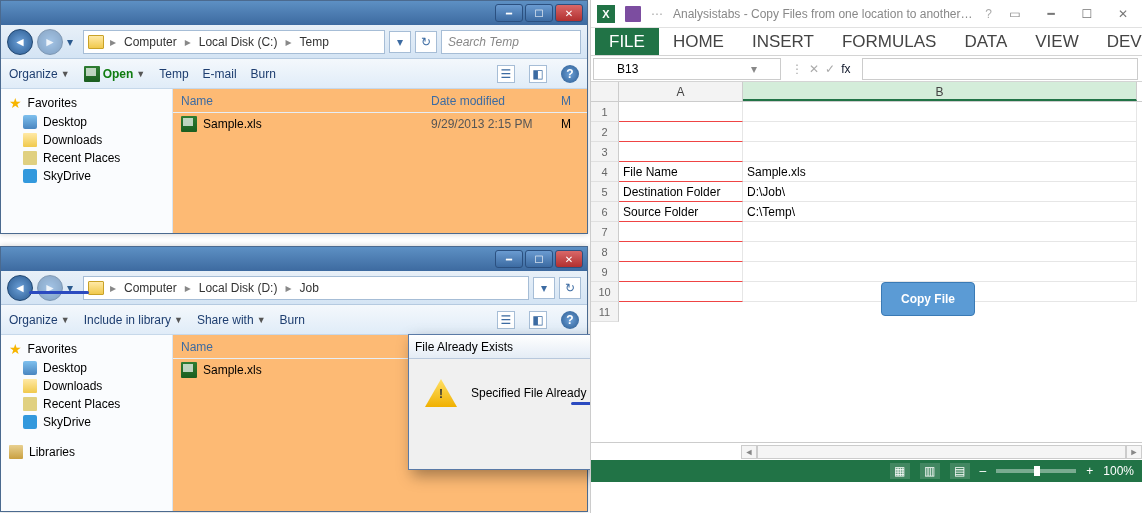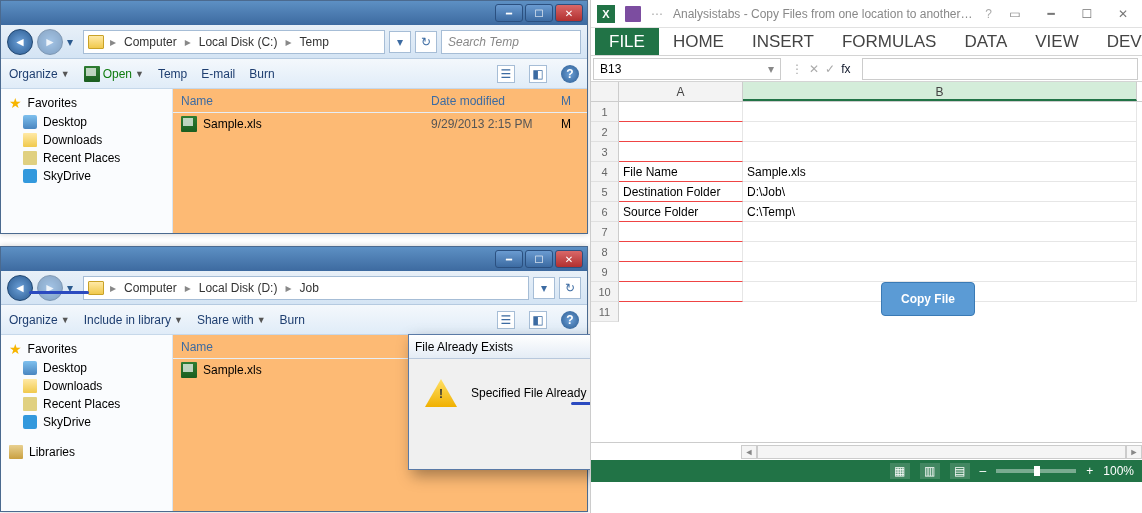--- a/index.html
+++ b/index.html
@@ -14,21 +14,21 @@
 .navbtn.fwd{opacity:.5}
 .dropdown-arrow{width:12px;color:#2b5a8f}
 .addressbar{flex:1;height:24px;border:1px solid #a6bdd6;background:#fff;display:flex;align-items:center;padding:0 4px;gap:4px}
 .folder-icon{width:16px;height:14px;background:linear-gradient(#ffe9a6,#f0c94c);border:1px solid #c9a227;border-radius:1px}
 .crumb{color:#333;padding:0 2px}
 .crumb-sep{color:#888;padding:0 2px}
 .refresh-btn{width:22px;height:22px;border:1px solid #a6bdd6;background:#fff;color:#3c6ba2;display:flex;align-items:center;justify-content:center}
 .searchbox{width:140px;height:24px;border:1px solid #a6bdd6;background:#fff;padding:0 6px;color:#888;font-style:italic;display:flex;align-items:center}
 .toolbar{height:30px;background:linear-gradient(#f4f8fc,#e0ecf8);border-bottom:1px solid #c6d8ea;display:flex;align-items:center;padding:0 8px;gap:14px}
 .tool{color:#1e3e70;cursor:pointer;display:flex;align-items:center;gap:3px}
-.tool.green{color:#107c10;font-weight:normal}
+.tool.green{color:#107c10;font-weight:bold}
 .tool .caret{font-size:9px;color:#555}
 .tool-sep{flex:1}
 .tool-icon{width:18px;height:18px;border:1px solid #a6bdd6;background:#fff;display:flex;align-items:center;justify-content:center;color:#3c6ba2;cursor:pointer}
 .help-icon{width:18px;height:18px;border-radius:50%;background:radial-gradient(#6ba0d8,#2b5a8f);color:#fff;display:flex;align-items:center;justify-content:center;font-weight:bold;cursor:pointer}
 .body{display:flex;height:calc(100% - 88px)}
 .sidebar{width:172px;border-right:1px solid #d9e4ef;padding:4px 0;background:#fafcfe;overflow:hidden}
 .sb-group{padding:2px 8px 2px 22px;display:flex;align-items:center;gap:6px;cursor:pointer}
 .sb-group.header{padding-left:8px;font-weight:normal}
 .star{color:#f7b500;font-size:14px}
 .sb-icon{width:14px;height:14px;display:inline-flex;align-items:center;justify-content:center}
@@ -62,21 +62,21 @@
 .excel{position:absolute;left:590px;top:0;width:552px;height:513px;background:#fff;border-left:1px solid #ccc}
 .ex-titlebar{height:28px;background:#fff;border-bottom:1px solid #e1e1e1;display:flex;align-items:center;padding:0 6px;gap:10px}
 .ex-logo{width:18px;height:18px;background:#217346;color:#fff;display:flex;align-items:center;justify-content:center;font-weight:bold;font-size:11px}
 .ex-save{width:16px;height:16px;background:#7c4da0;border-radius:1px}
 .ex-title{color:#888;flex:1;white-space:nowrap;overflow:hidden;text-overflow:ellipsis}
 .ex-winbtn{width:26px;height:20px;color:#777;display:flex;align-items:center;justify-content:center;cursor:pointer}
 .ex-ribbon-tabs{height:28px;display:flex;align-items:stretch;border-bottom:1px solid #d4d4d4;padding-left:4px;gap:0}
 .rtab{padding:0 14px;display:flex;align-items:center;color:#444;cursor:pointer;text-transform:uppercase;font-size:17px}
 .rtab.file{background:#217346;color:#fff}
 .namebox-row{height:26px;border-bottom:1px solid #d4d4d4;display:flex;align-items:center}
-.namebox{width:188px;height:22px;border:1px solid #ccc;margin:12px 2px;padding:0 6px;display:flex;align-items:center}
+.namebox{width:188px;height:22px;border:1px solid #ccc;margin:12px 2px;padding:0 23px;display:flex;align-items:center}
 .fx-btns{display:flex;align-items:center;gap:6px;padding:0 8px;color:#aaa}
 .fx-label{color:#0f172a;padding-right:4px}
 .formula-bar{flex:1;height:22px;border:1px solid #ccc;margin-right:4px}
 .grid-wrap{position:relative;height:360px;overflow:hidden}
 .col-headers{height:20px;display:flex;background:#fff;border-bottom:1px solid #ccc}
 .rowhdr-spacer{width:28px;border-right:1px solid #ccc;background:#f3f3f3}
 .colhdr{border-right:1px solid #ccc;background:#f3f3f3;text-align:center;line-height:20px;color:#444}
 .colA{width:124px}
 .colB{width:394px;background:#d4edda;border-bottom:2px solid #217346}
 .grid{display:flex}

